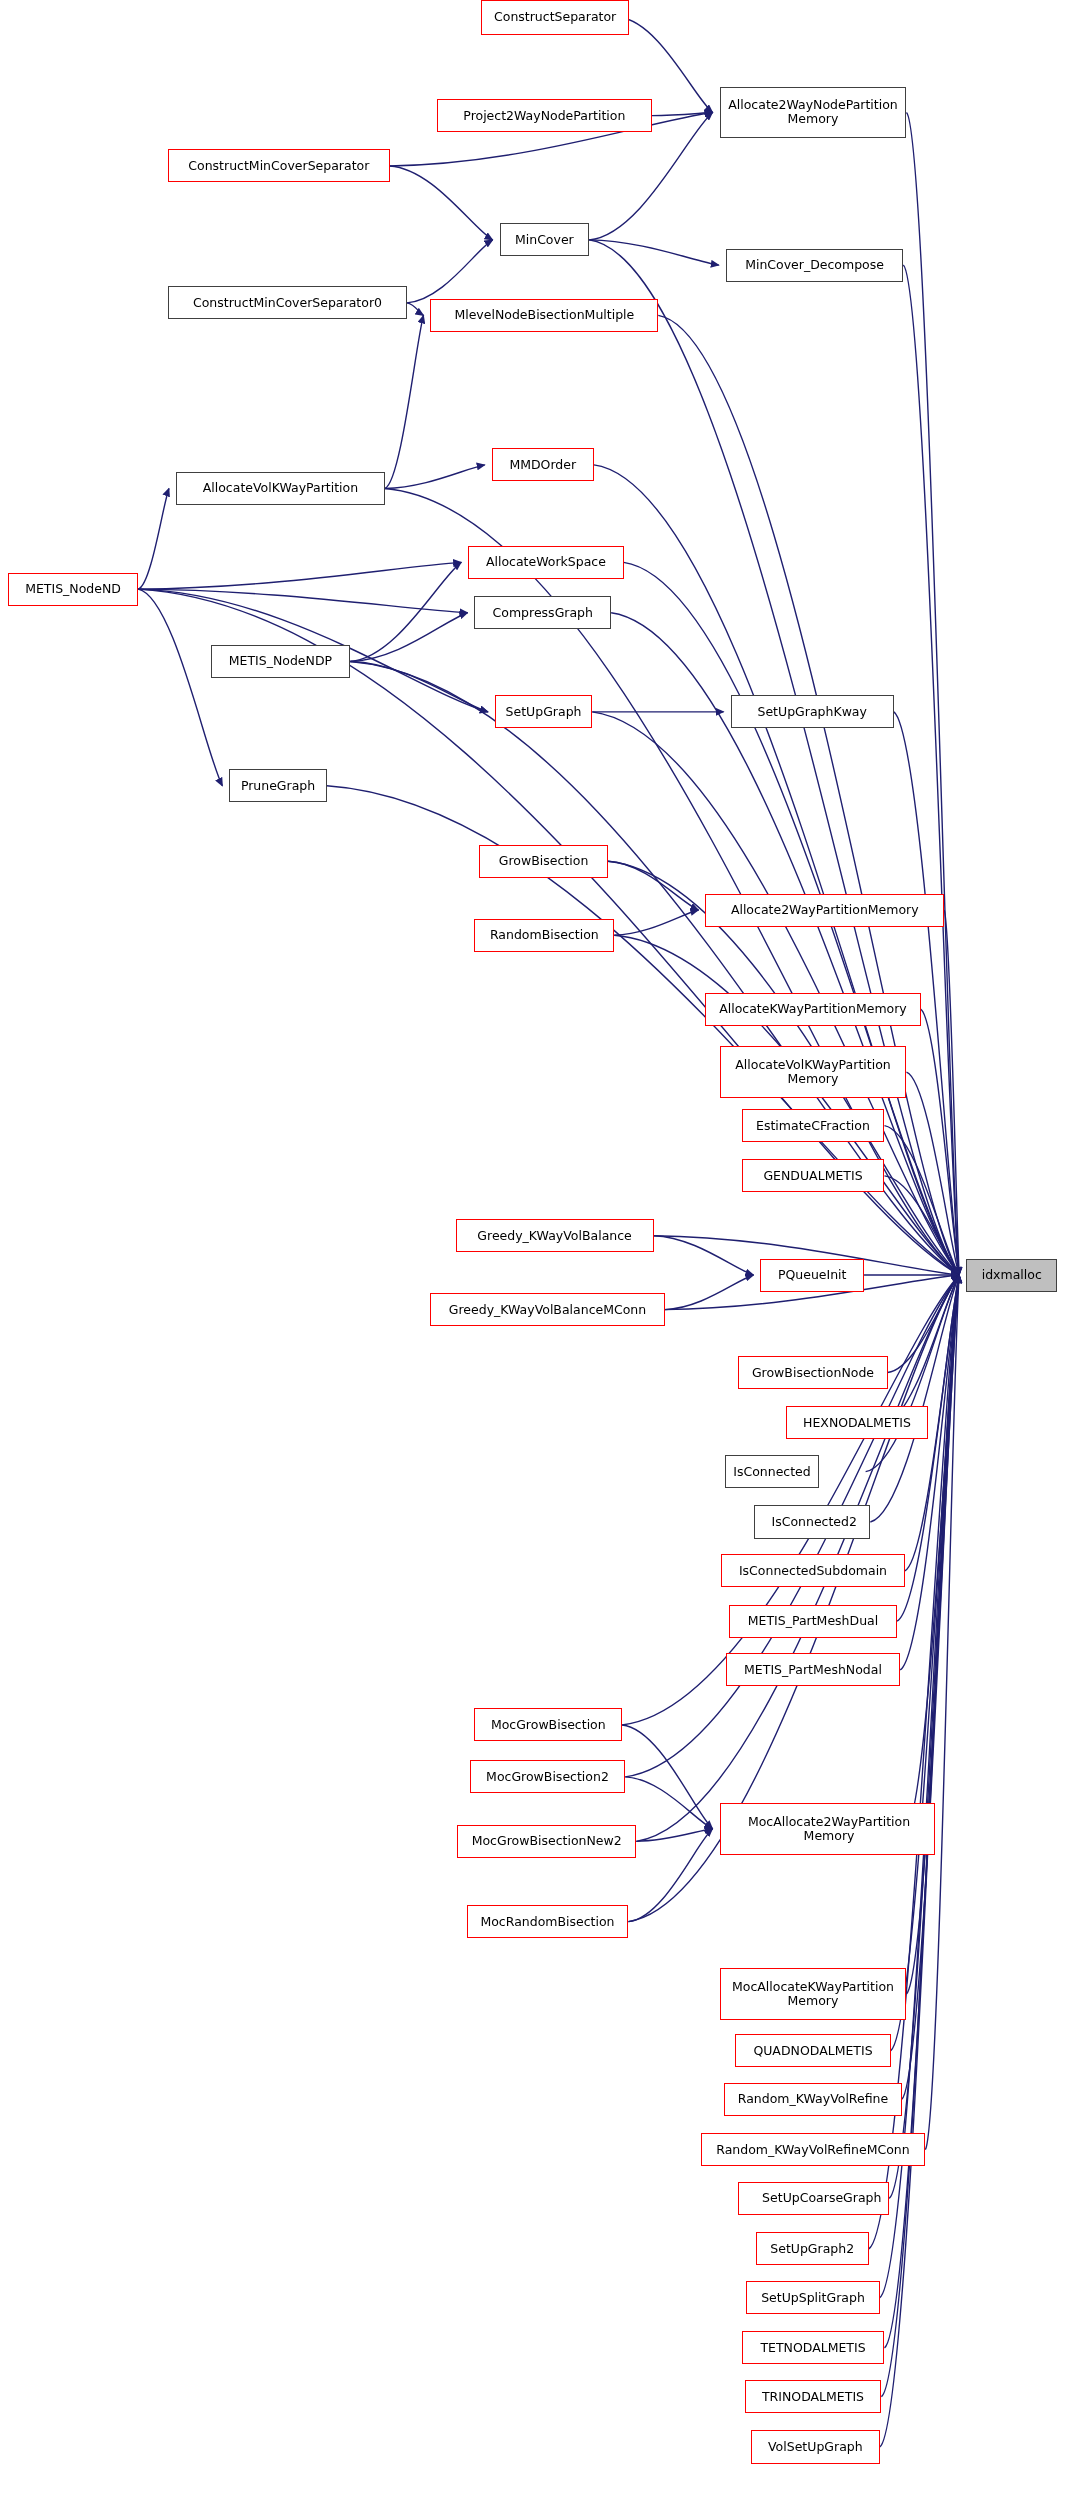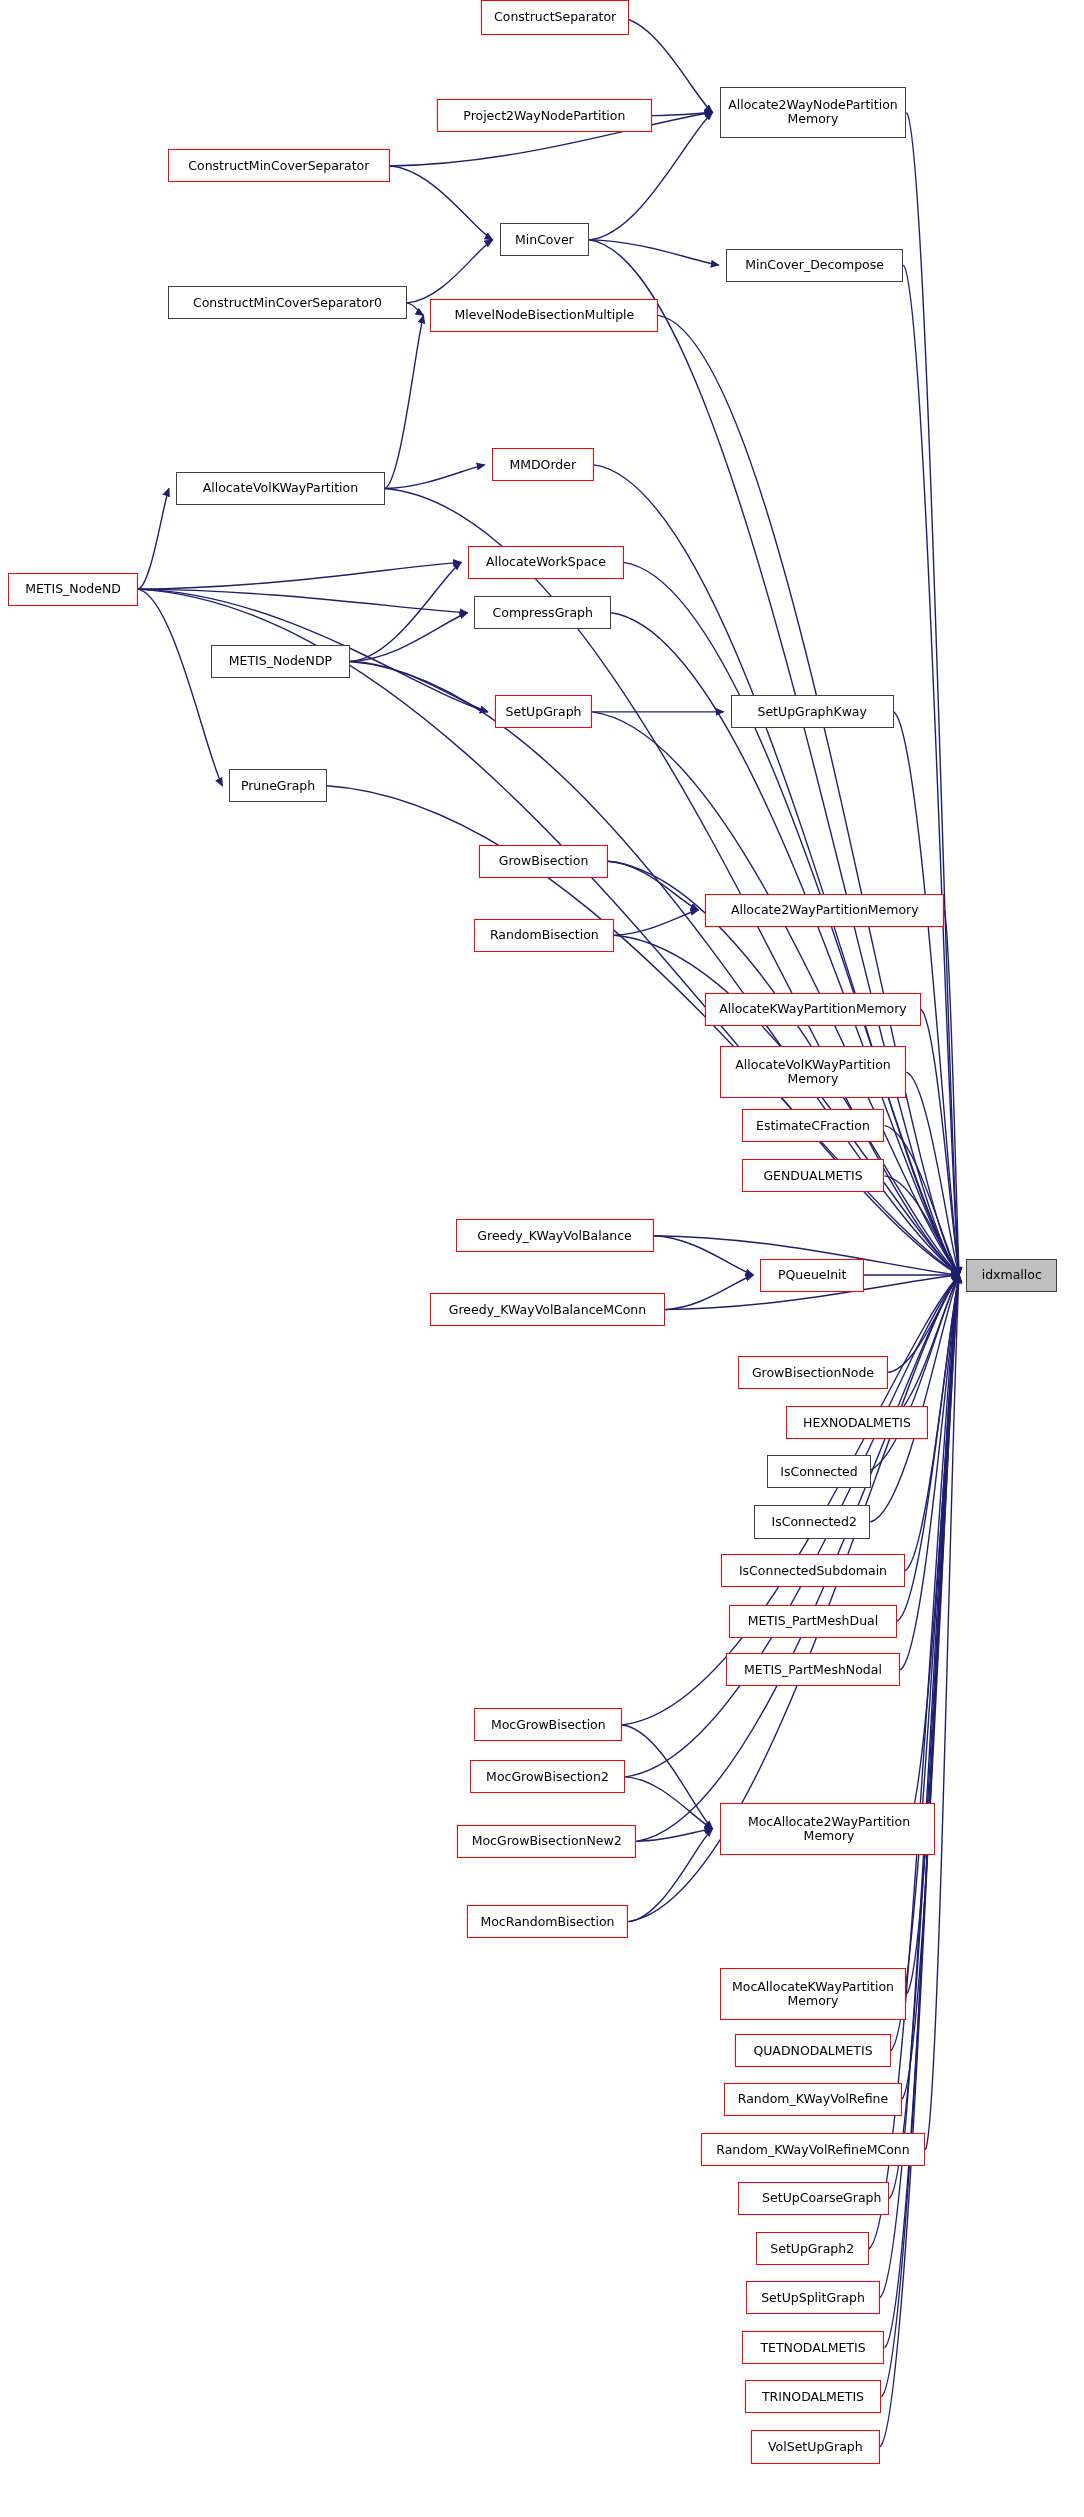--- a/index.html
+++ b/index.html
@@ -185,21 +185,21 @@
       </div>
       <div class="node target" style="left: 966.174px; top: 1258.5px; width: 91.1188px; height: 33.0356px;">
         <span>idxmalloc</span>
       </div>
       <div class="node red" style="left: 738.377px; top: 1356.03px; width: 149.246px; height: 33.0356px;">
         <span>GrowBisectionNode</span>
       </div>
       <div class="node red" style="left: 741.519px; top: 1406.37px; width: 142.962px; height: 33.0356px; margin-left: 44px;">
         <span>HEXNODALMETIS</span>
       </div>
-      <div class="node black" style="left: 767px; top: 1455.14px; width: 104px; height: 33.0356px;">
+      <div class="node black" style="left: 725px; top: 1455.14px; width: 94px; height: 33.0356px;">
         <span>IsConnected</span>
       </div>
       <div class="node black" style="left: 754.087px; top: 1505.48px; width: 116.255px; height: 33.0356px; padding-left: 8px;">
         <span>IsConnected2</span>
       </div>
       <div class="node red" style="left: 721.096px; top: 1554.25px; width: 183.809px; height: 33.0356px;">
         <span>IsConnectedSubdomain</span>
       </div>
       <div class="node red" style="left: 728.951px; top: 1604.59px; width: 168.099px; height: 33.0356px;">
         <span>METIS_PartMeshDual</span>

